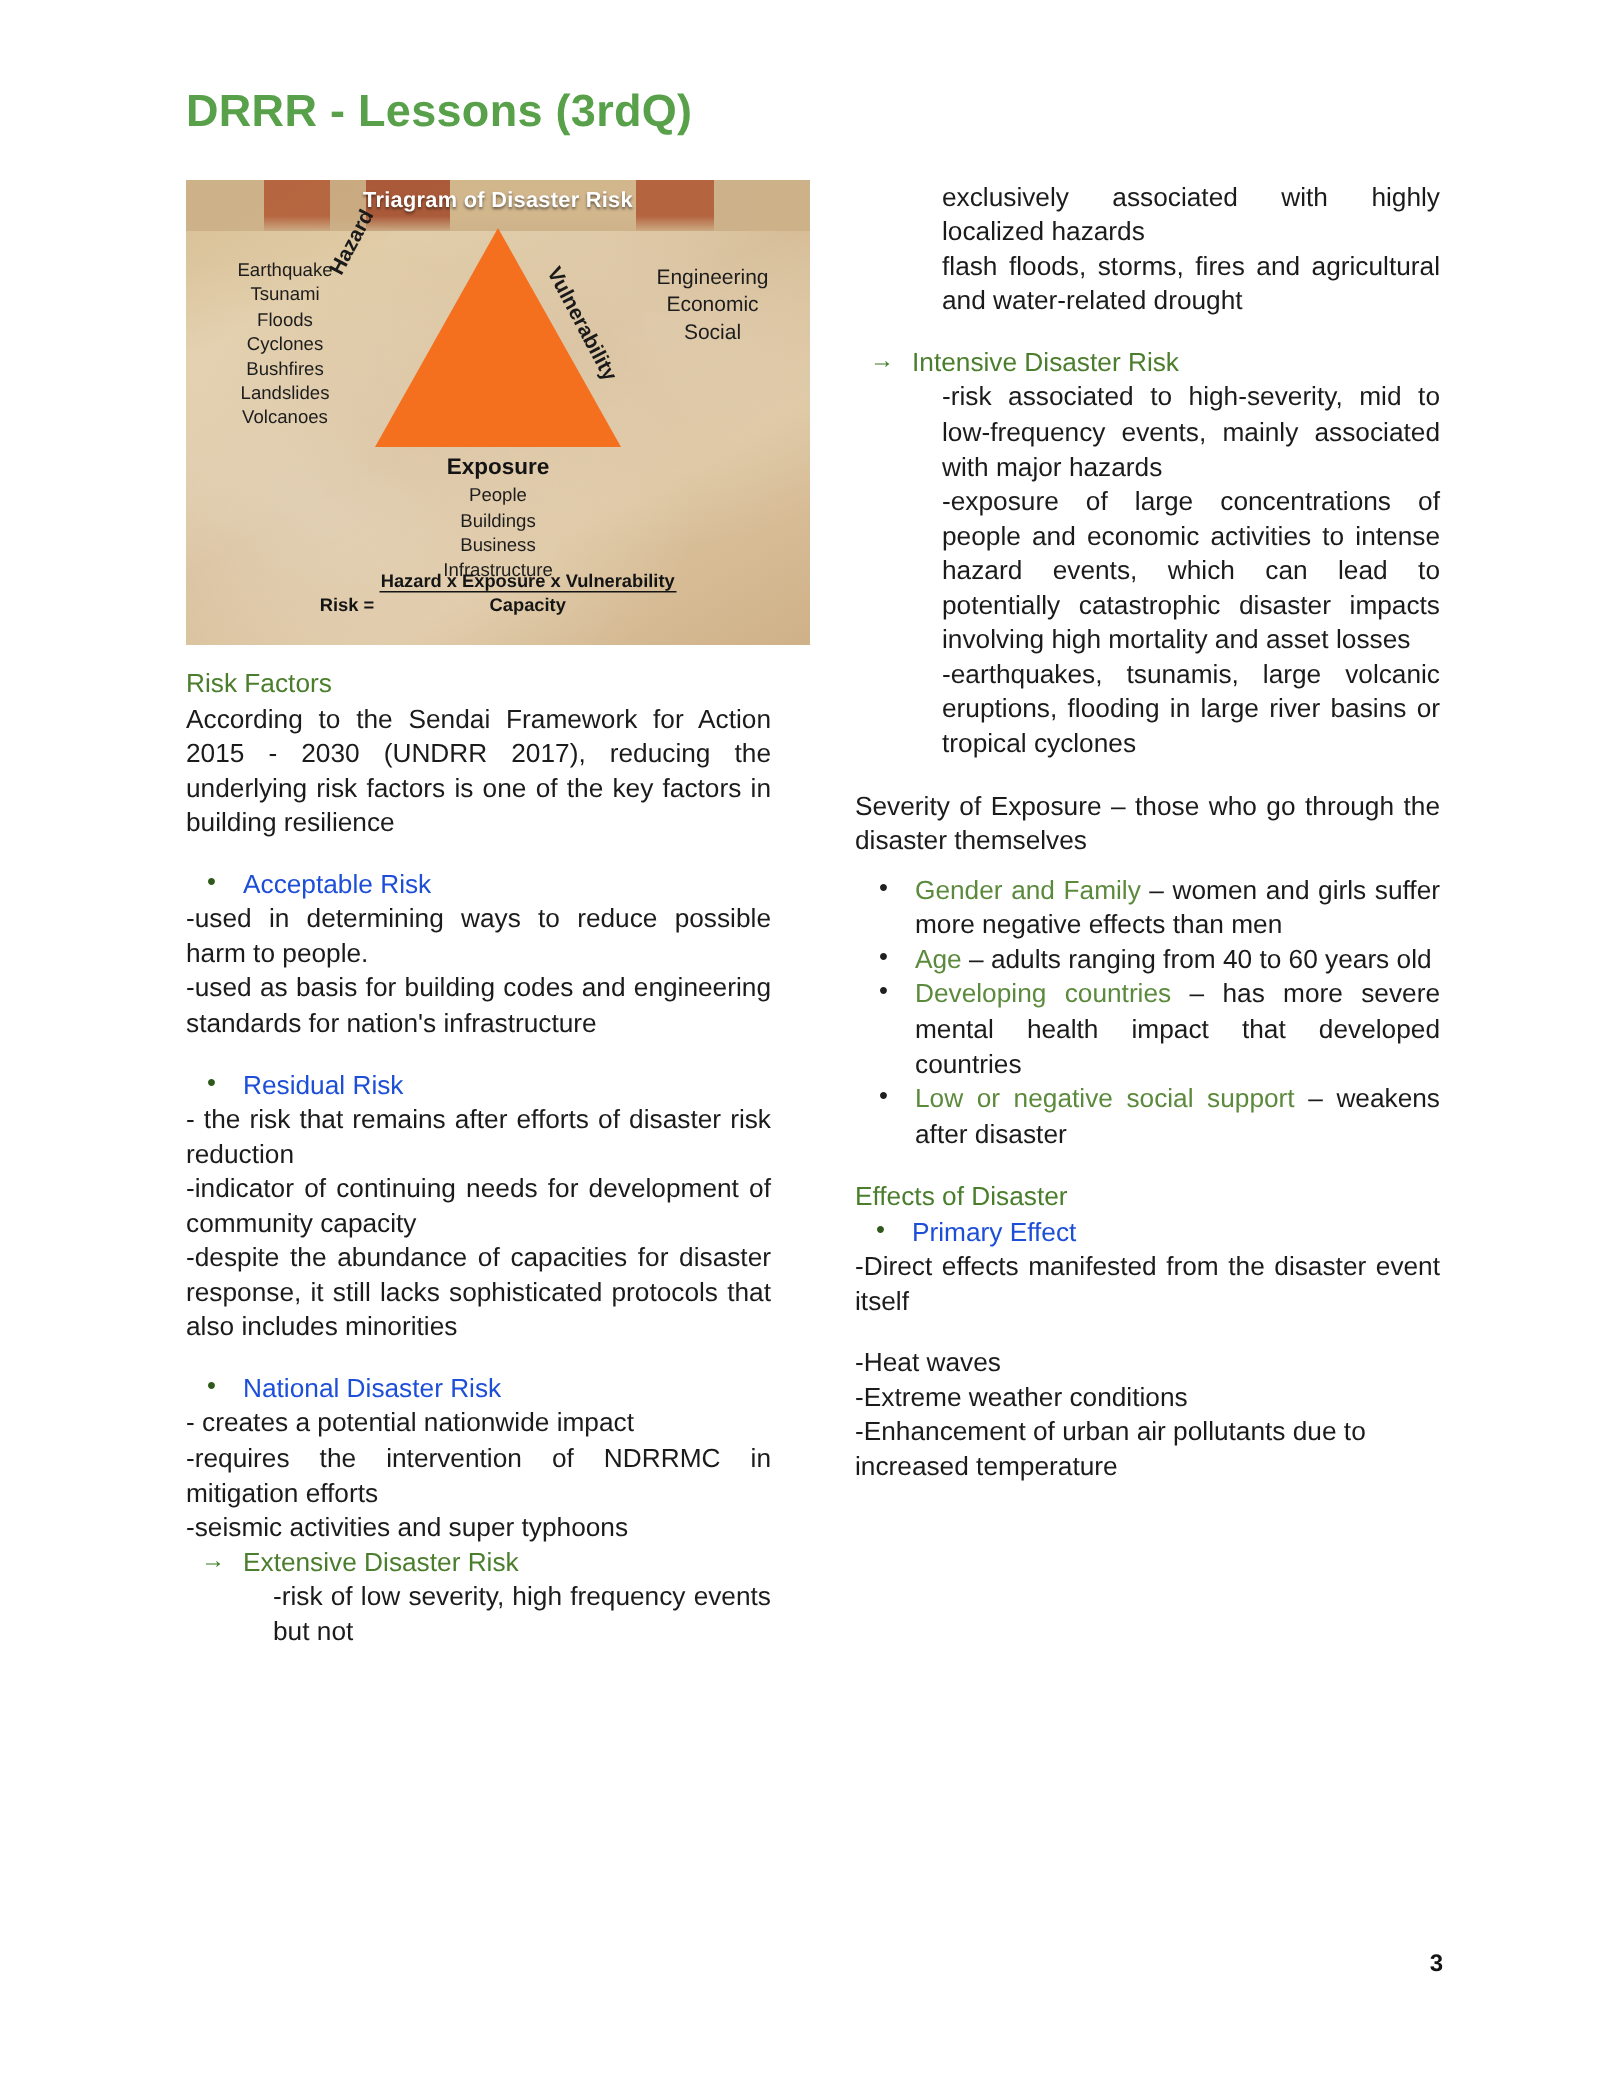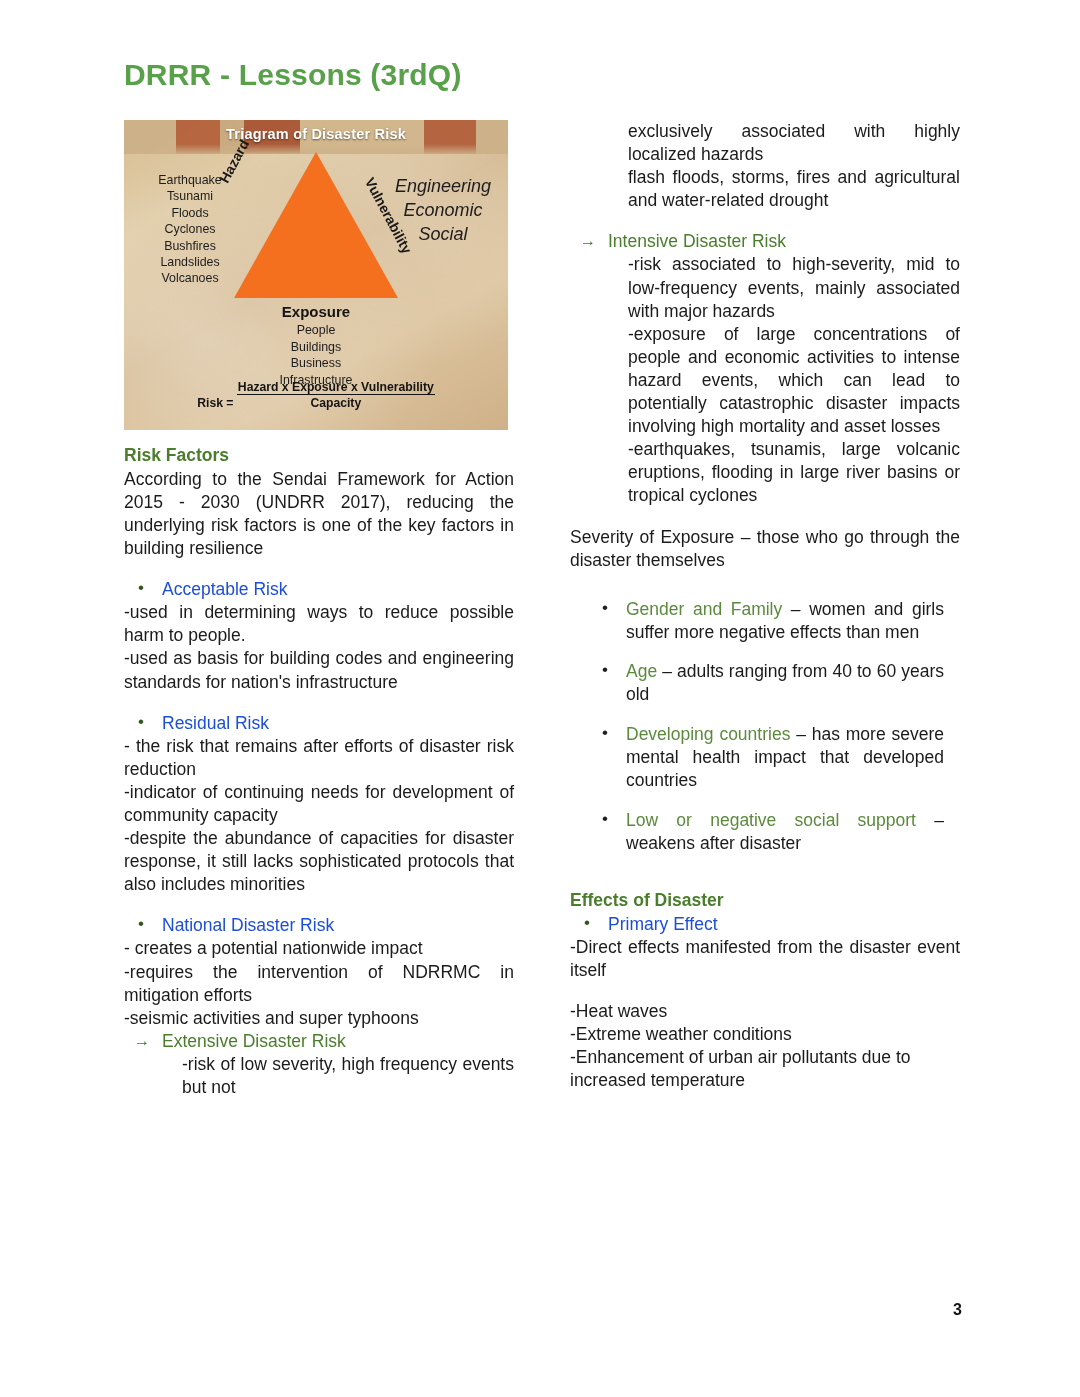--- a/index.html
+++ b/index.html
@@ -38,21 +38,21 @@
     gap: 56px;
   }
   .col {
     width: 390px;
   }
   .col-left { width: 390px; }
   .col-right { width: 390px; }
 
   
   .figure {
-    width: 384px;
+    width: 416px;
     height: 310px;
     position: relative;
     overflow: hidden;
     background:
       radial-gradient(ellipse at 20% 70%, rgba(255,255,255,0.35), rgba(0,0,0,0) 55%),
       radial-gradient(ellipse at 75% 30%, rgba(255,255,255,0.25), rgba(0,0,0,0) 50%),
       linear-gradient(150deg, #d8c096 0%, #e0cba6 22%, #d2b68c 48%, #dcc49e 70%, #cfb189 100%);
     margin-bottom: 14px;
   }
   .fig-bricks {
@@ -137,24 +137,23 @@
     font-size: 12.4px;
     line-height: 1.32;
     color: #1d1d1d;
   }
   .fig-right-list {
     position: absolute;
     right: 10px;
     top: 55px;
     width: 110px;
     text-align: center;
-    font-size: 18px;
+    font-size: 14px;
     line-height: 1.32;
     color: #1d1d1d;
-    font-style: italic;
   }
   .fig-exposure {
     position: absolute;
     left: 0; right: 0;
     top: 183px;
     text-align: center;
   }
   .fig-exposure .exp-head {
     font-size: 15px;
     font-weight: bold;
@@ -183,21 +182,21 @@
     padding: 0 1px;
   }
   .fig-formula .den {
     display: block;
     margin-top: 2px;
   }
 
   
   .h-sec {
     font-size: 17.5px;
-    font-weight: bold;
+    font-weight: normal;
     color: #4a7d2c;
     margin: 0 0 1px 0;
     line-height: 1.3;
   }
   .body-p {
     font-size: 17.5px;
     line-height: 1.32;
     color: #1b1b1b;
     text-align: justify;
     margin: 0;
@@ -255,21 +254,21 @@
     margin: 0;
     padding: 0;
   }
   .sub-bullets > li {
     position: relative;
     padding-left: 40px;
     font-size: 17.5px;
     line-height: 1.33;
     color: #1b1b1b;
     text-align: justify;
-    margin: 16px;
+    margin: 0;
   }
   .sub-bullets > li::before {
     content: "\2022";
     position: absolute;
     left: 16px;
     top: -1px;
     color: #1f1f1f;
     font-size: 17px;
   }
   .sub-bullets .term {

